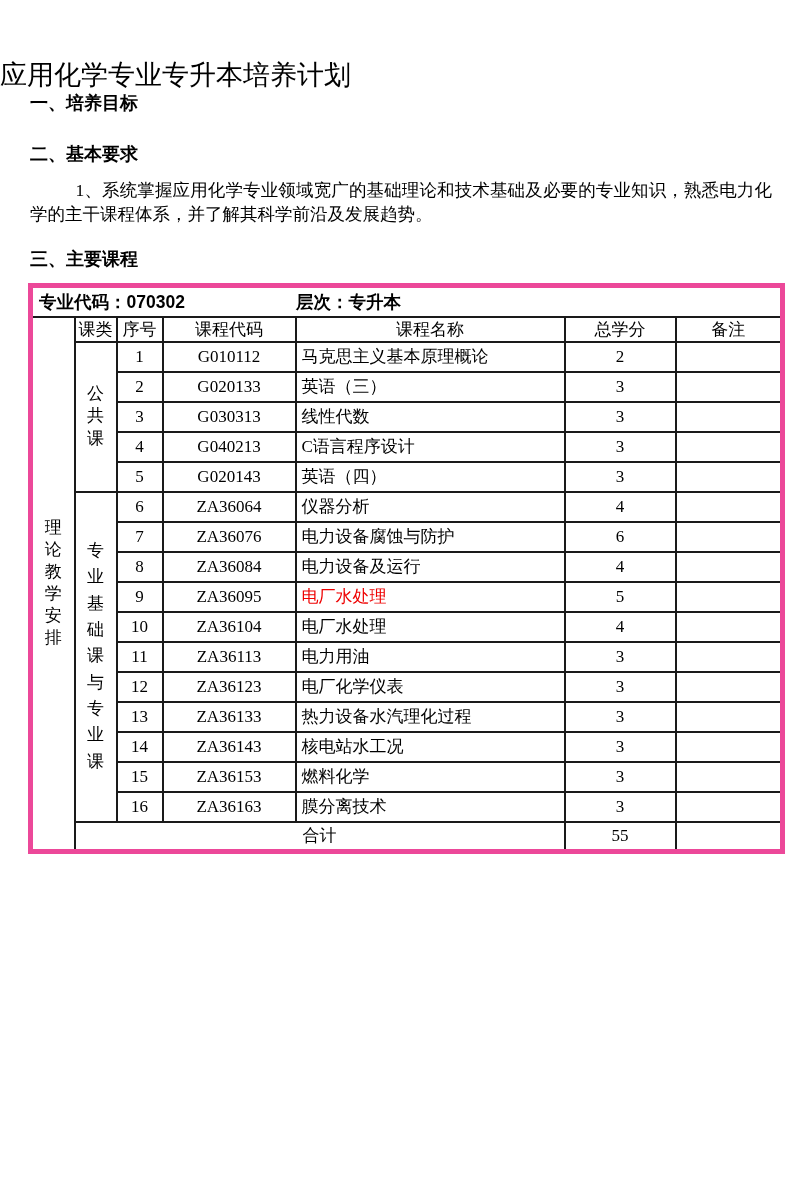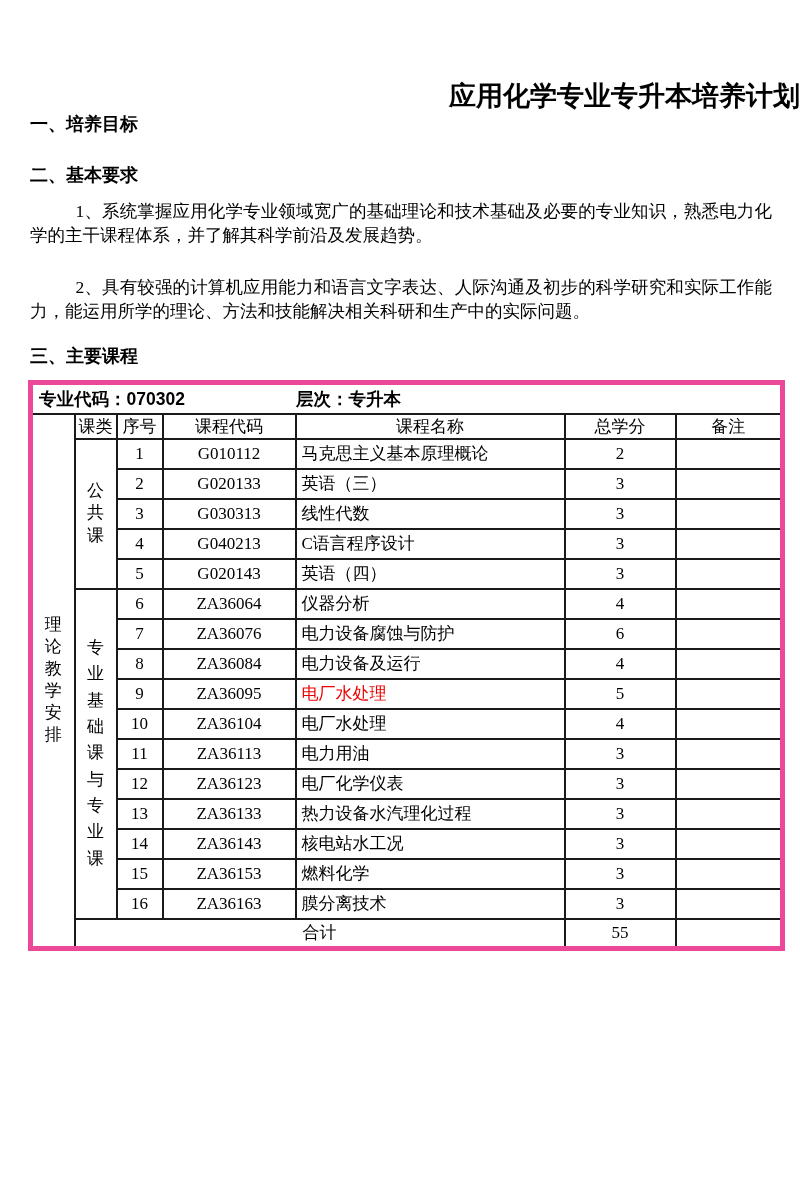--- a/index.html
+++ b/index.html
@@ -7,24 +7,24 @@
   .page {
     position: relative;
     width: 800px;
     height: 1200px;
     background: #ffffff;
     color: #000000;
     font-family: "Liberation Serif", serif;
     overflow: hidden;
   }
   .doc-title {
-    padding-top: 80px;
-    text-align: right;
+    padding-top: 59px;
+    text-align: left;
     font-family: "Liberation Sans", sans-serif;
-    font-weight: bold;
+    font-weight: normal;
     font-size: 27px;
     line-height: 32px;
   }
   .sec-heading {
     margin: 0 30px;
     font-family: "Liberation Sans", sans-serif;
     font-weight: bold;
     font-size: 18px;
     line-height: 24px;
   }
@@ -83,21 +83,20 @@
 <body>
 
 <div class="page">
 
   <div class="doc-title">应用化学专业专升本培养计划</div>
 
   <div class="sec-heading h1">一、培养目标</div>
 
   <div class="sec-heading h2">二、基本要求</div>
   <div class="para">1、系统掌握应用化学专业领域宽广的基础理论和技术基础及必要的专业知识，熟悉电力化学的主干课程体系，并了解其科学前沿及发展趋势。</div>
-  <div class="para gap">2、具有较强的计算机应用能力和语言文字表达、人际沟通及初步的科学研究和实际工作能力，能运用所学的理论、方法和技能解决相关科研和生产中的实际问题。</div>
 
   <div class="sec-heading h3">三、主要课程</div>
 
   <table class="course-table">
     <colgroup>
       <col style="width:44px">
       <col style="width:42px">
       <col style="width:46px">
       <col style="width:133px">
       <col style="width:269px">

